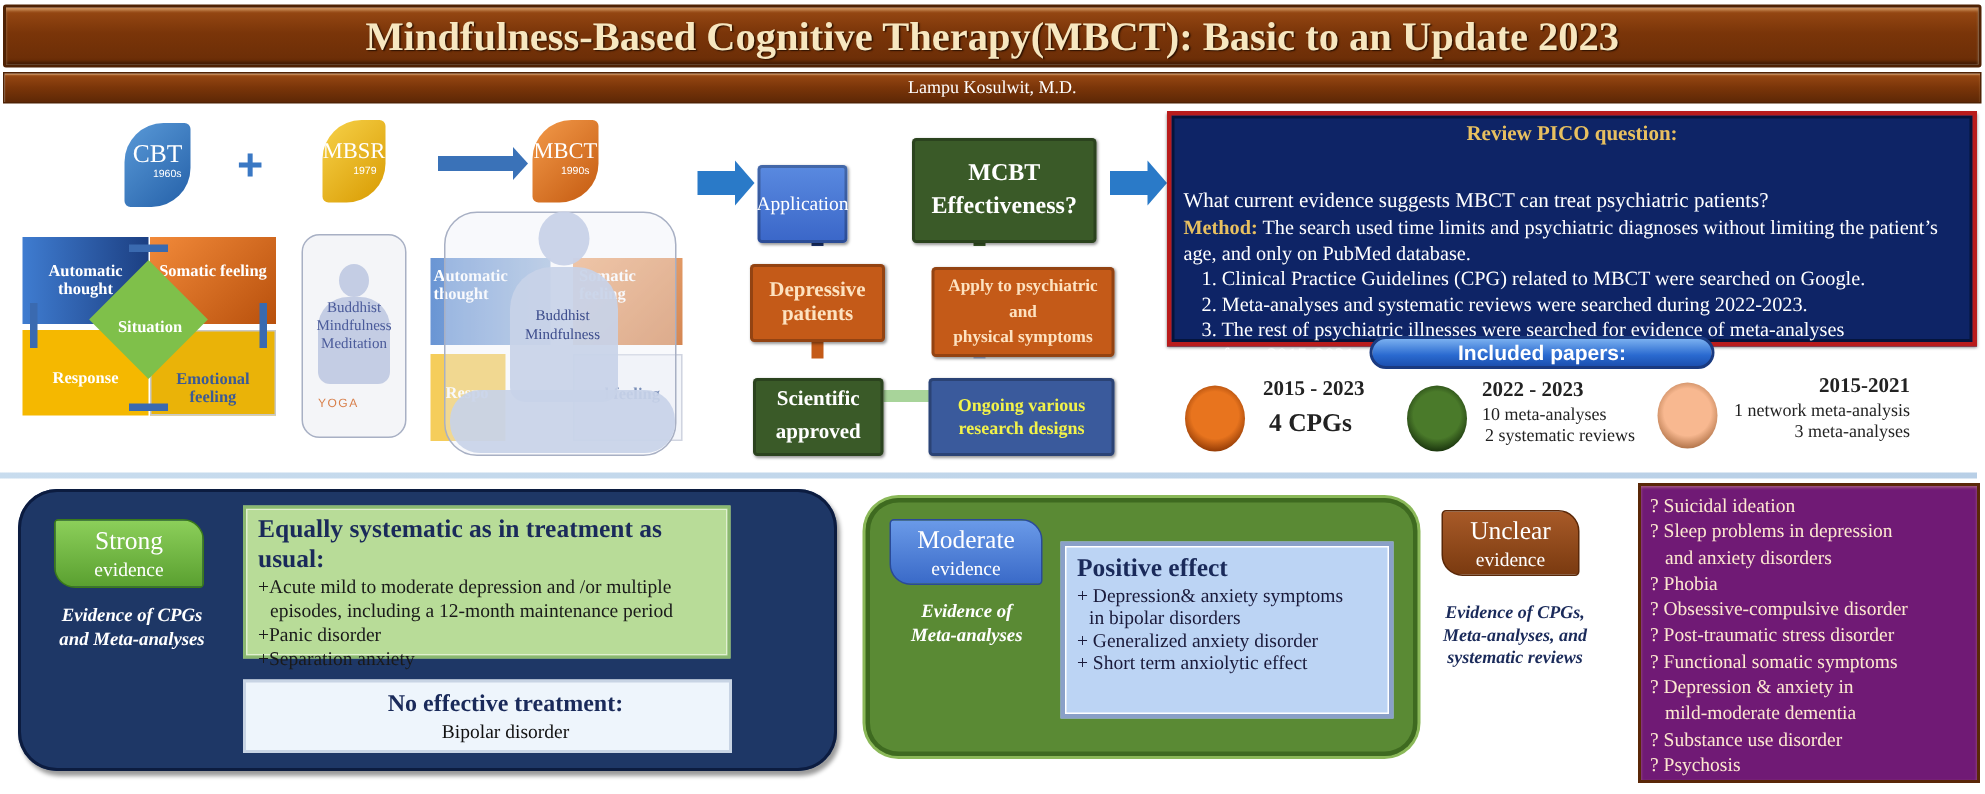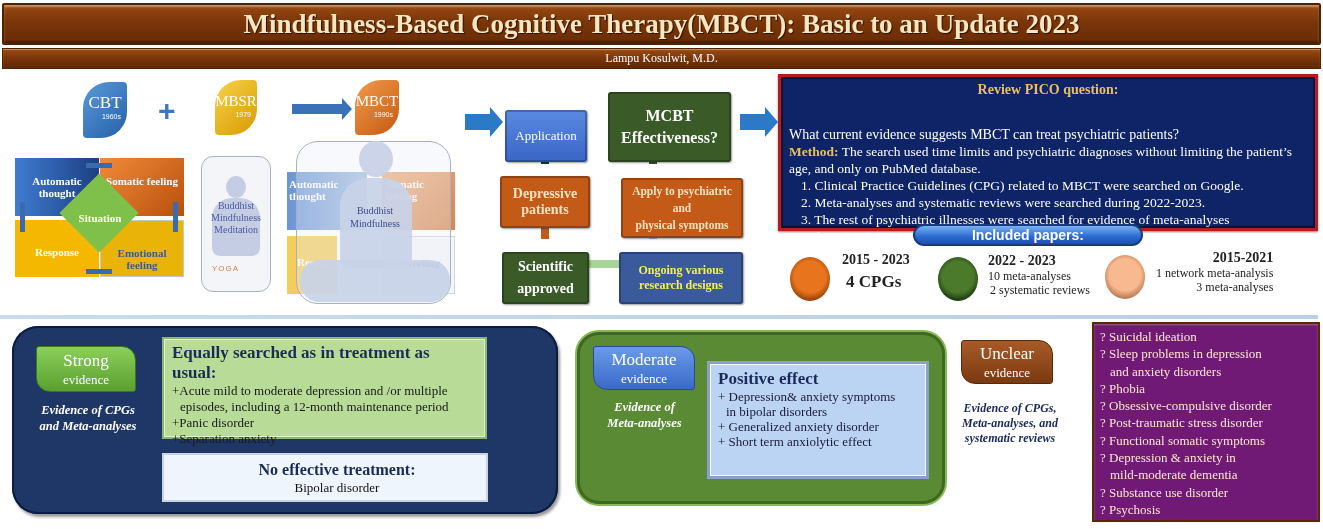--- a/index.html
+++ b/index.html
@@ -53,21 +53,21 @@
   .m-soma { left: 382px; top: 172px; width: 73px; height: 58px; background: linear-gradient(135deg,#f0a870,#d07a40); opacity: .9; }
   .m-resp { left: 287px; top: 236px; width: 50px; height: 58px; background: #f5c84a; opacity: .9; }
   .m-emo { left: 382px; top: 236px; width: 73px; height: 58px; background: #f4f6fa; border: 1px solid #d0d4e0; }
   .m-label { font-weight: bold; font-size: 11px; color: #fff; position: absolute; }
   .mbct-fig-text { left: 330px; top: 204px; width: 90px; text-align: center; color: #3c4c8c; font-size: 10px; line-height: 13px; }
 
   
   .blockarrow { width: 26px; height: 16px; background: #2a7ac8; }
   .blockarrow::after { content:""; position:absolute; right:-12px; top:-7px; border-left: 13px solid #2a7ac8; border-top: 15px solid transparent; border-bottom: 15px solid transparent; }
   .fbox { position: absolute; text-align: center; display: flex; align-items: center; justify-content: center; border-radius: 3px; box-shadow: inset 0 0 0 2px rgba(0,0,0,.25), 1px 1px 2px rgba(0,0,0,.4); margin-top: 14px; }
-  .f-app { left: 505px; top: 96px; width: 82px; height: 52px; background: linear-gradient(#5a8ae0,#3a66c8); color: #fff; font-size: 13px; }
+  .f-app { left: 505px; top: 96px; width: 60px; height: 52px; background: linear-gradient(#5a8ae0,#3a66c8); color: #fff; font-size: 13px; }
   .f-mcbt { left: 608px; top: 78px; width: 123px; height: 70px; background: #3a5a28; color: #fff; font-weight: bold; font-size: 16px; line-height: 22px; }
   .f-dep { left: 500px; top: 162px; width: 90px; height: 52px; background: #c45a18; color: #fde2c0; font-weight: bold; font-size: 14px; line-height: 16px; }
   .f-apply { left: 621px; top: 164px; width: 122px; height: 60px; background: #c45a18; color: #fde2c0; font-weight: bold; font-size: 11.5px; line-height: 17px; }
   .f-sci { left: 502px; top: 238px; width: 87px; height: 52px; background: #3a5a28; color: #fff; font-weight: bold; font-size: 14px; line-height: 22px; }
   .f-ongo { left: 619px; top: 238px; width: 124px; height: 52px; background: #3a5a9c; color: #f2f24a; font-weight: bold; font-size: 12px; line-height: 15px; }
   .conn { position: absolute; }
 
   
   .pico { left: 778px; top: 74px; width: 540px; height: 157px; background: #0e2466; border: 3px solid #b91c1c;
     box-shadow: inset 0 0 0 2px #05143c, 0 1px 2px rgba(0,0,0,.5); color: #fff; font-size: 13.5px; padding: 4px 8px; line-height: 17px; }
@@ -256,21 +256,21 @@
 <div class="abs strong-panel"></div>
 <div class="badge b-strong">
   <span class="big">Strong</span>
   <span class="small">evidence</span>
 </div>
 <div class="ev-note" style="left:28px; top:402px; width:120px; color:#fff;">
   <div>Evidence of CPGs</div>
   <div>and Meta-analyses</div>
 </div>
 <div class="abs green-box">
-  <div class="hd">Equally searched as in treatment as usual:</div>
+  <div class="hd">Equally systematic as in treatment as usual:</div>
   <div>+Acute mild to moderate depression and /or multiple</div>
   <div style="padding-left:8px;">episodes, including  a 12-month maintenance period</div>
   <div>+Panic disorder</div>
   <div>+Separation anxiety</div>
 </div>
 <div class="abs no-box">
   <div class="hd">No effective treatment:</div>
   <div class="tx">Bipolar  disorder</div>
 </div>
 

